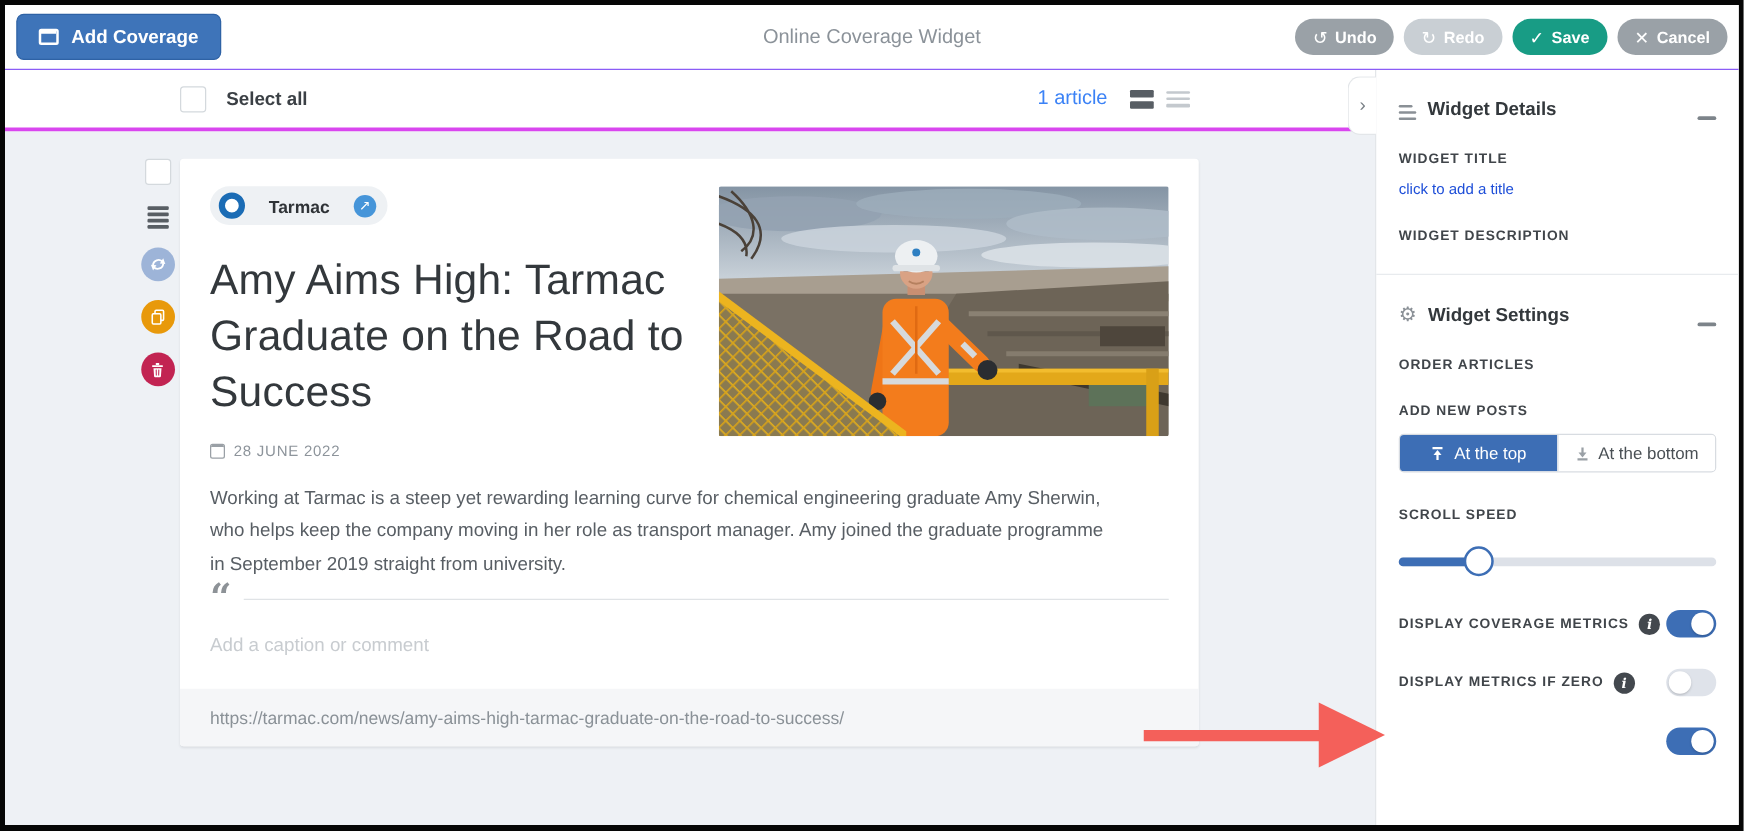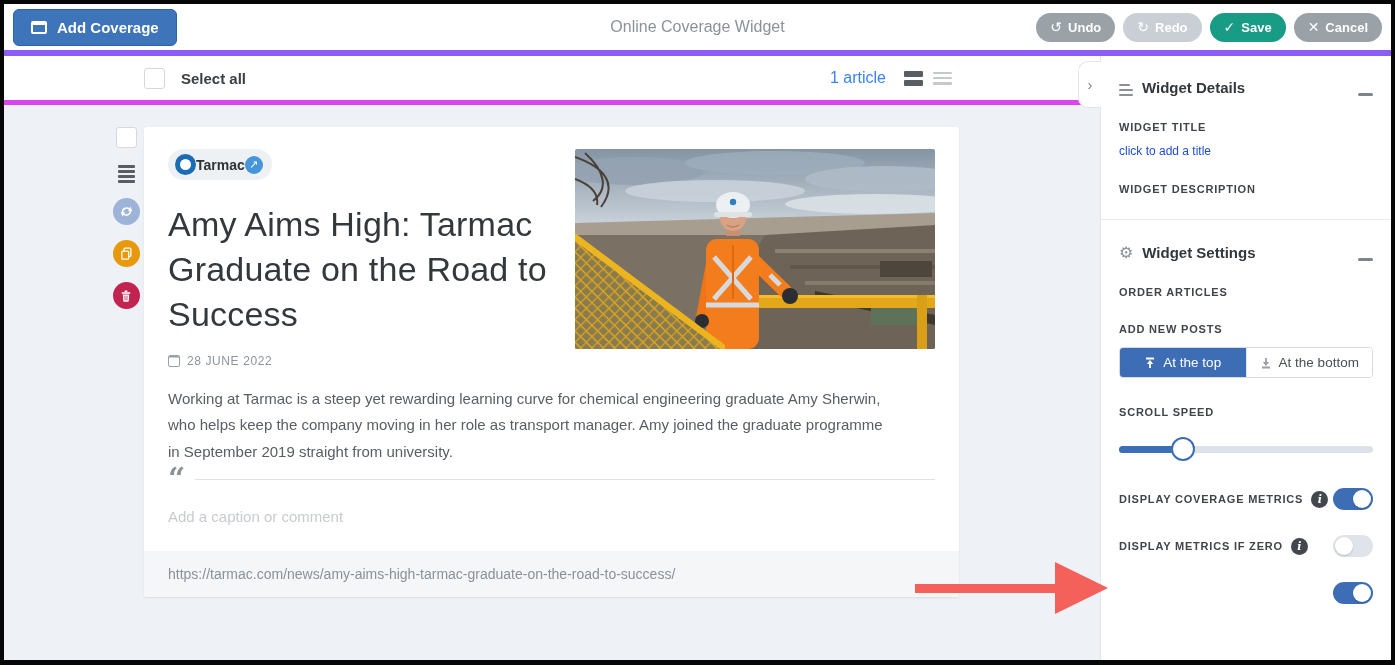--- a/index.html
+++ b/index.html
@@ -1,35 +1,35 @@
 <!DOCTYPE html>
 <html><head>
 <meta charset="utf-8">
 <style>
   * { margin:0; padding:0; box-sizing:border-box; }
   html,body { width:1395px; height:665px; }
   body { font-family:"Liberation Sans", sans-serif; background:#fff; }
   .frame { position:relative; width:1395px; height:665px; border:4px solid #060606; border-bottom-width:5px; background:#fff; overflow:hidden; }
 
   
-  .topbar { height:52px; background:#fff; border-bottom:6px solid #8b5cf6; display:flex; align-items:center; padding:0 9px; position:relative; }
+  .topbar { height:52px; background:#fff; border-bottom:1px solid #8b5cf6; display:flex; align-items:center; padding:0 9px; position:relative; }
   .btn-add { display:inline-flex; align-items:center; gap:10px; background:#3e74b9; border:1px solid #2e62a5; color:#fff; font-size:15px; font-weight:700; padding:9px 17px; border-radius:6px; cursor:pointer; }
   .win-icon { width:16px; height:13px; border:2px solid #fff; border-radius:2px; box-shadow: inset 0 4px 0 -2px #fff; }
   .page-title { position:absolute; left:0; right:0; text-align:center; font-size:16px; color:#8b9299; pointer-events:none; }
   .topbar-right { margin-left:auto; display:flex; gap:8px; z-index:1; }
   .pill { display:inline-flex; align-items:center; gap:6px; height:29px; padding:0 14px; border:none; border-radius:15px; color:#fff; font-size:13px; font-weight:700; cursor:pointer; }
   .pill .g { font-size:14px; font-weight:400; }
   .pill-undo,.pill-cancel { background:#9aa1a7; }
   .pill-redo { background:#c9cfd4; }
   .pill-save { background:#189c85; }
 
   
   .split { display:flex; height:604px; }
   .main { flex:1; background:#eef1f5; position:relative; min-width:0; }
-  .list-header { height:49px; background:#fff; border-bottom:5px solid #d946ef; display:flex; align-items:center; }
+  .list-header { height:49px; background:#fff; border-bottom:3px solid #d946ef; display:flex; align-items:center; }
   .checkbox { width:21px; height:21px; background:#fff; border:1px solid #d4d9dd; border-radius:3px; cursor:pointer; }
   .select-all-cb { margin-left:140px; }
   .select-all-label { margin-left:16px; font-size:15px; font-weight:700; color:#3b4045; }
   .count { margin-left:auto; font-size:16px; color:#3b82f6; }
   .view-icons { display:flex; align-items:center; gap:10px; margin:0 148px 0 18px; }
   .icon-cardview { width:19px; height:15px; display:flex; flex-direction:column; gap:3px; cursor:pointer; }
   .icon-cardview i { display:block; height:6px; background:#585e64; border-radius:1px; }
   .icon-listview { width:19px; height:13px; display:flex; flex-direction:column; justify-content:space-between; cursor:pointer; }
   .icon-listview i { display:block; height:2.5px; background:#c4c9ce; border-radius:1px; }
 
@@ -40,21 +40,21 @@
   .drag-handle i { position:absolute; left:0; top:1px; width:17px; height:2.5px; background:#585e64; border-radius:1px; box-shadow:0 5px 0 #585e64, 0 10px 0 #585e64, 0 15px 0 #585e64; }
   .cbtn { width:27px; height:27px; border-radius:50%; border:none; display:flex; align-items:center; justify-content:center; cursor:pointer; margin-top:15px; }
   .cbtn-refresh { background:#9db4d8; margin-top:17px; }
   .cbtn-copy { background:#e8990b; }
   .cbtn-delete { background:#c22452; }
 
   
   .card { width:815px; background:#fff; border-radius:3px; box-shadow:0 1px 2px rgba(40,50,60,.10); }
   .card-body { padding:22px 24px 0; }
   .hero { float:right; width:360px; height:200px; margin:0 0 14px 24px; border-radius:2px; overflow:hidden; }
-  .src-badge { display:inline-flex; align-items:center; gap:0; background:#eef1f4; border-radius:17px; padding:5px 9px 5px 7px; cursor:pointer; }
+  .src-badge { display:inline-flex; align-items:center; gap:19px; background:#eef1f4; border-radius:17px; padding:5px 9px 5px 7px; cursor:pointer; }
   .src-ring { width:21px; height:21px; border-radius:50%; border:5px solid #1b6cb5; background:#fff; }
   .src-name { font-size:14px; font-weight:700; color:#2f3337; }
   .src-ext { width:18px; height:18px; border-radius:50%; background:#4695d9; color:#fff; font-size:11px; display:flex; align-items:center; justify-content:center; }
   .art-title { margin-top:22px; font-size:34px; font-weight:400; color:#33383c; line-height:1.33; letter-spacing:.2px; }
   .art-date { margin-top:16px; display:flex; align-items:center; gap:7px; font-size:12px; color:#8d949b; letter-spacing:.6px; }
   .cal-icon { width:12px; height:12px; border:1.6px solid #9aa0a6; border-radius:2px; box-shadow:inset 0 3.5px 0 -1.9px #9aa0a6; }
   .art-excerpt { margin-top:18px; font-size:15px; color:#585e64; line-height:1.78; max-width:720px; }
   .quote-row { clear:both; display:flex; align-items:center; gap:10px; padding-top:6px; }
   .quote-glyph { font-family:"DejaVu Serif", serif; font-weight:700; font-size:30px; line-height:14px; height:16px; color:#8d9297; }
   .quote-line { flex:1; height:1px; background:#e0e3e6; }

